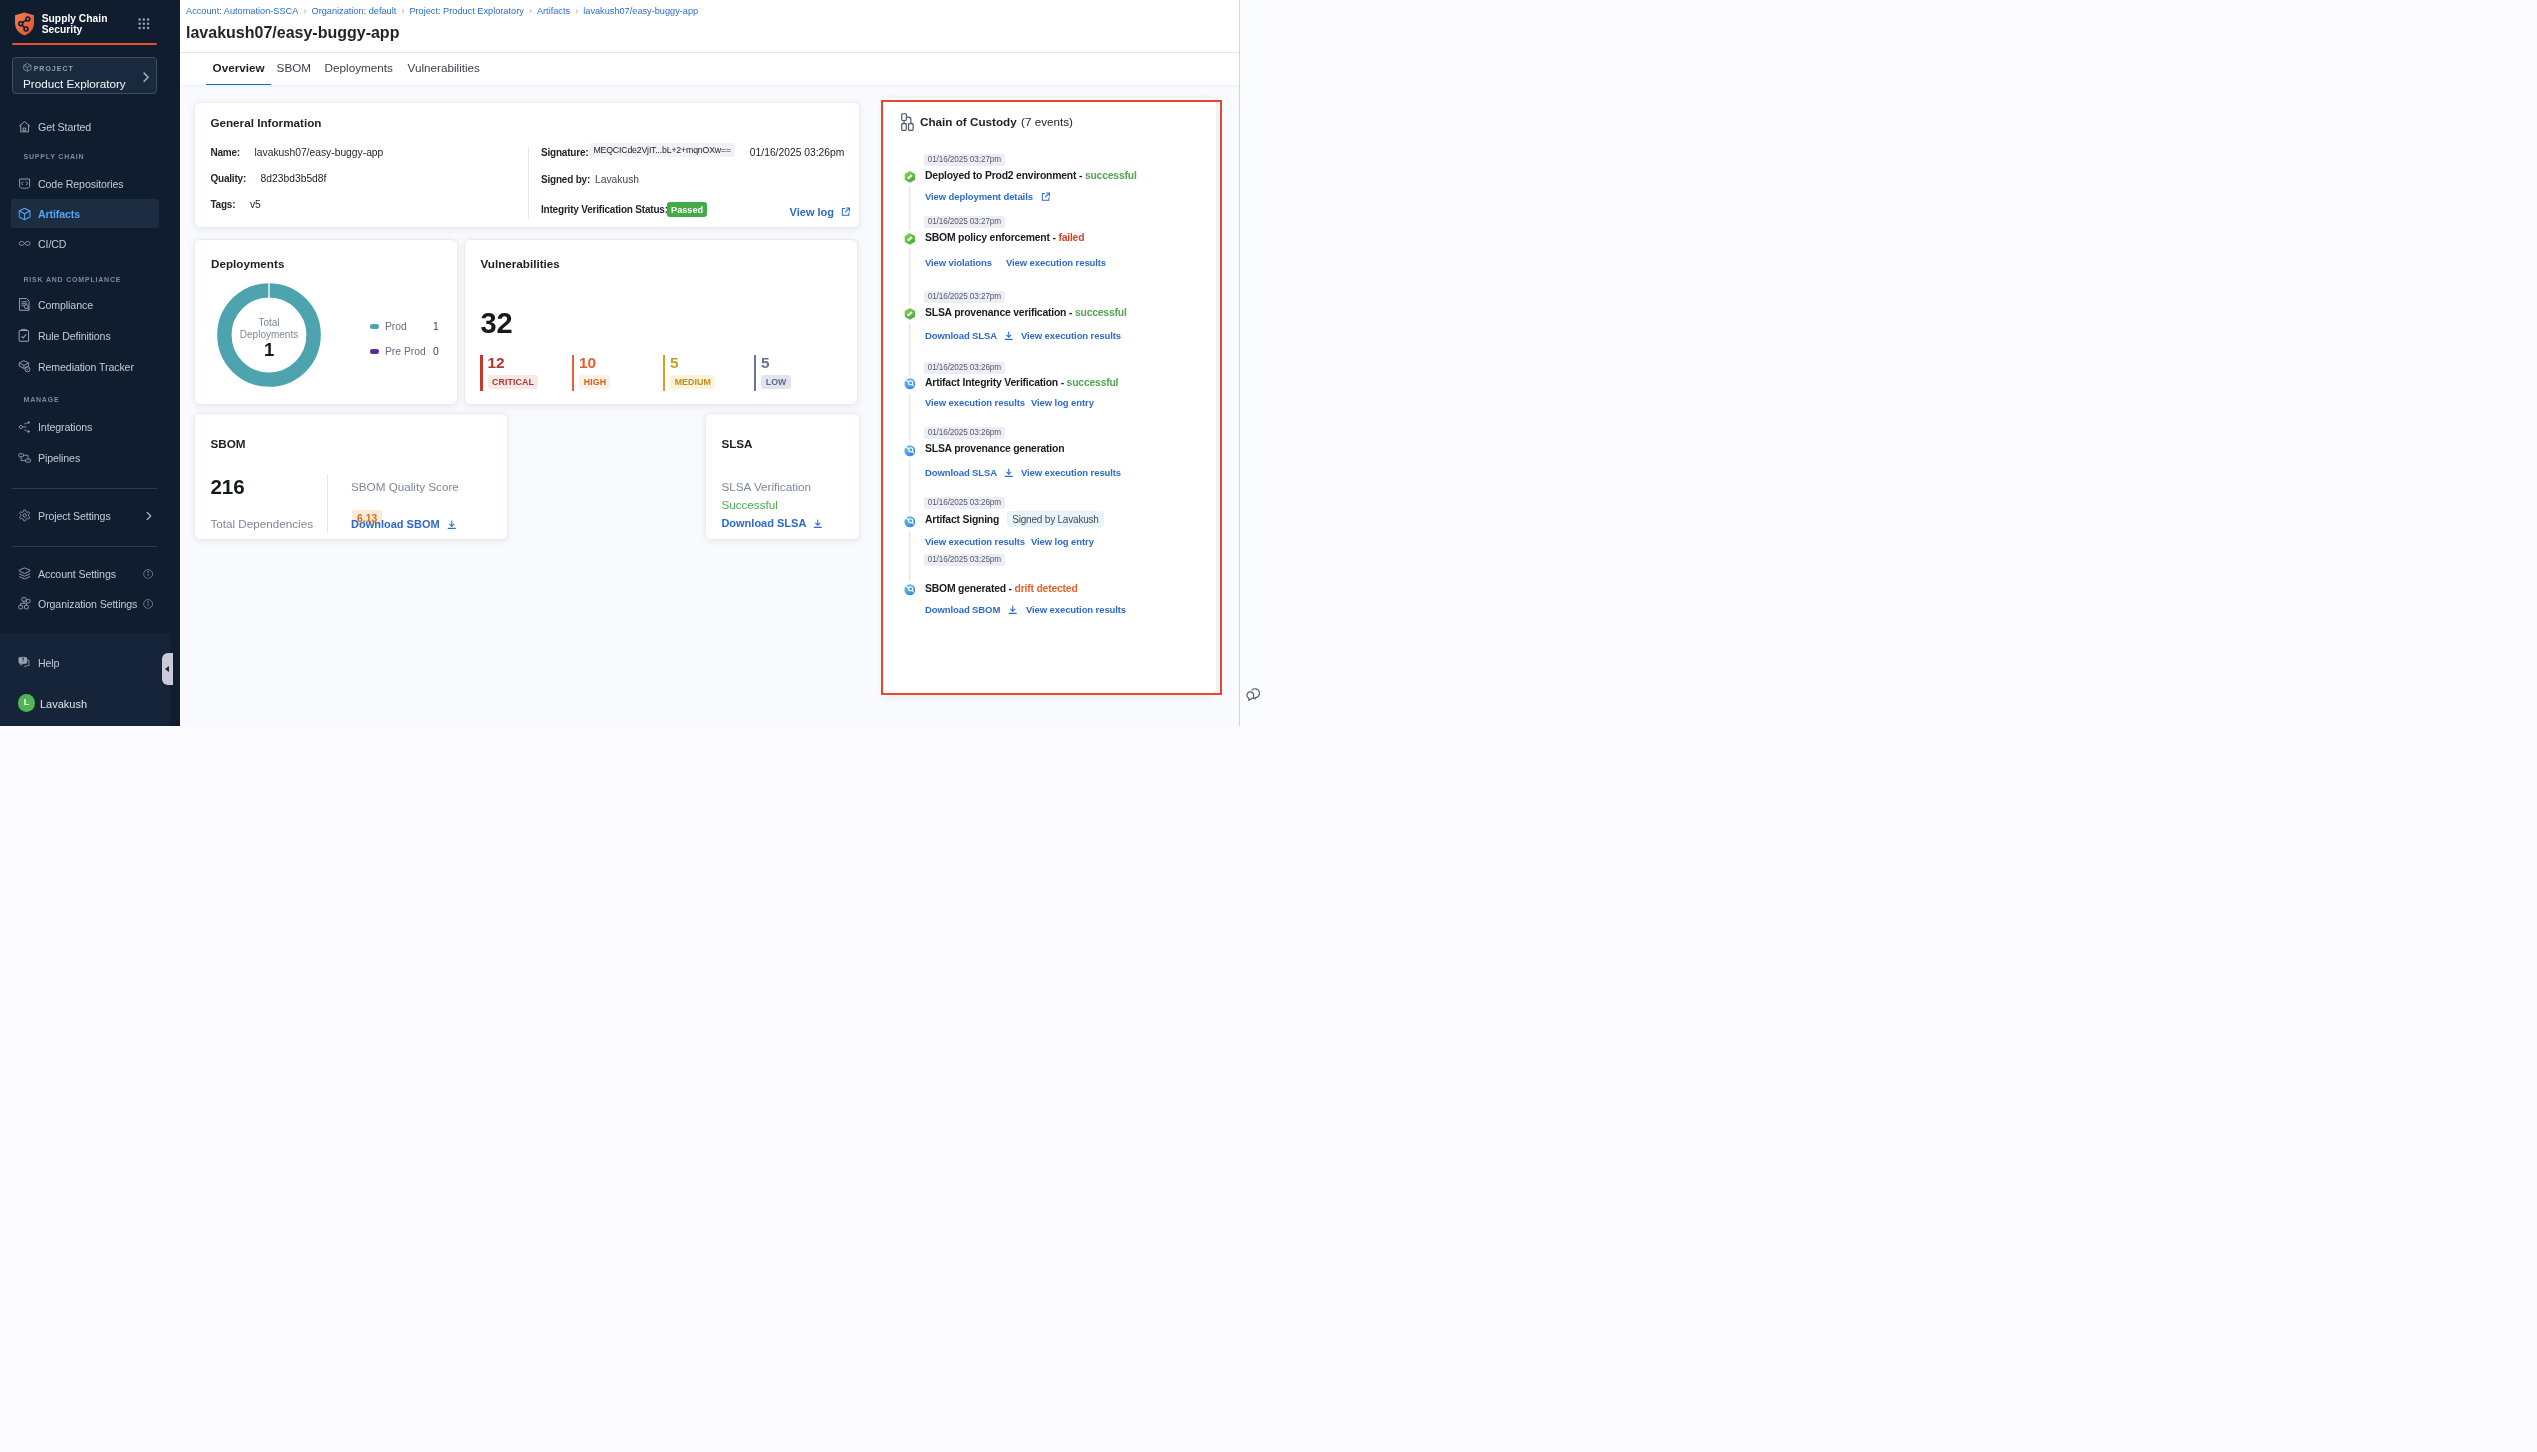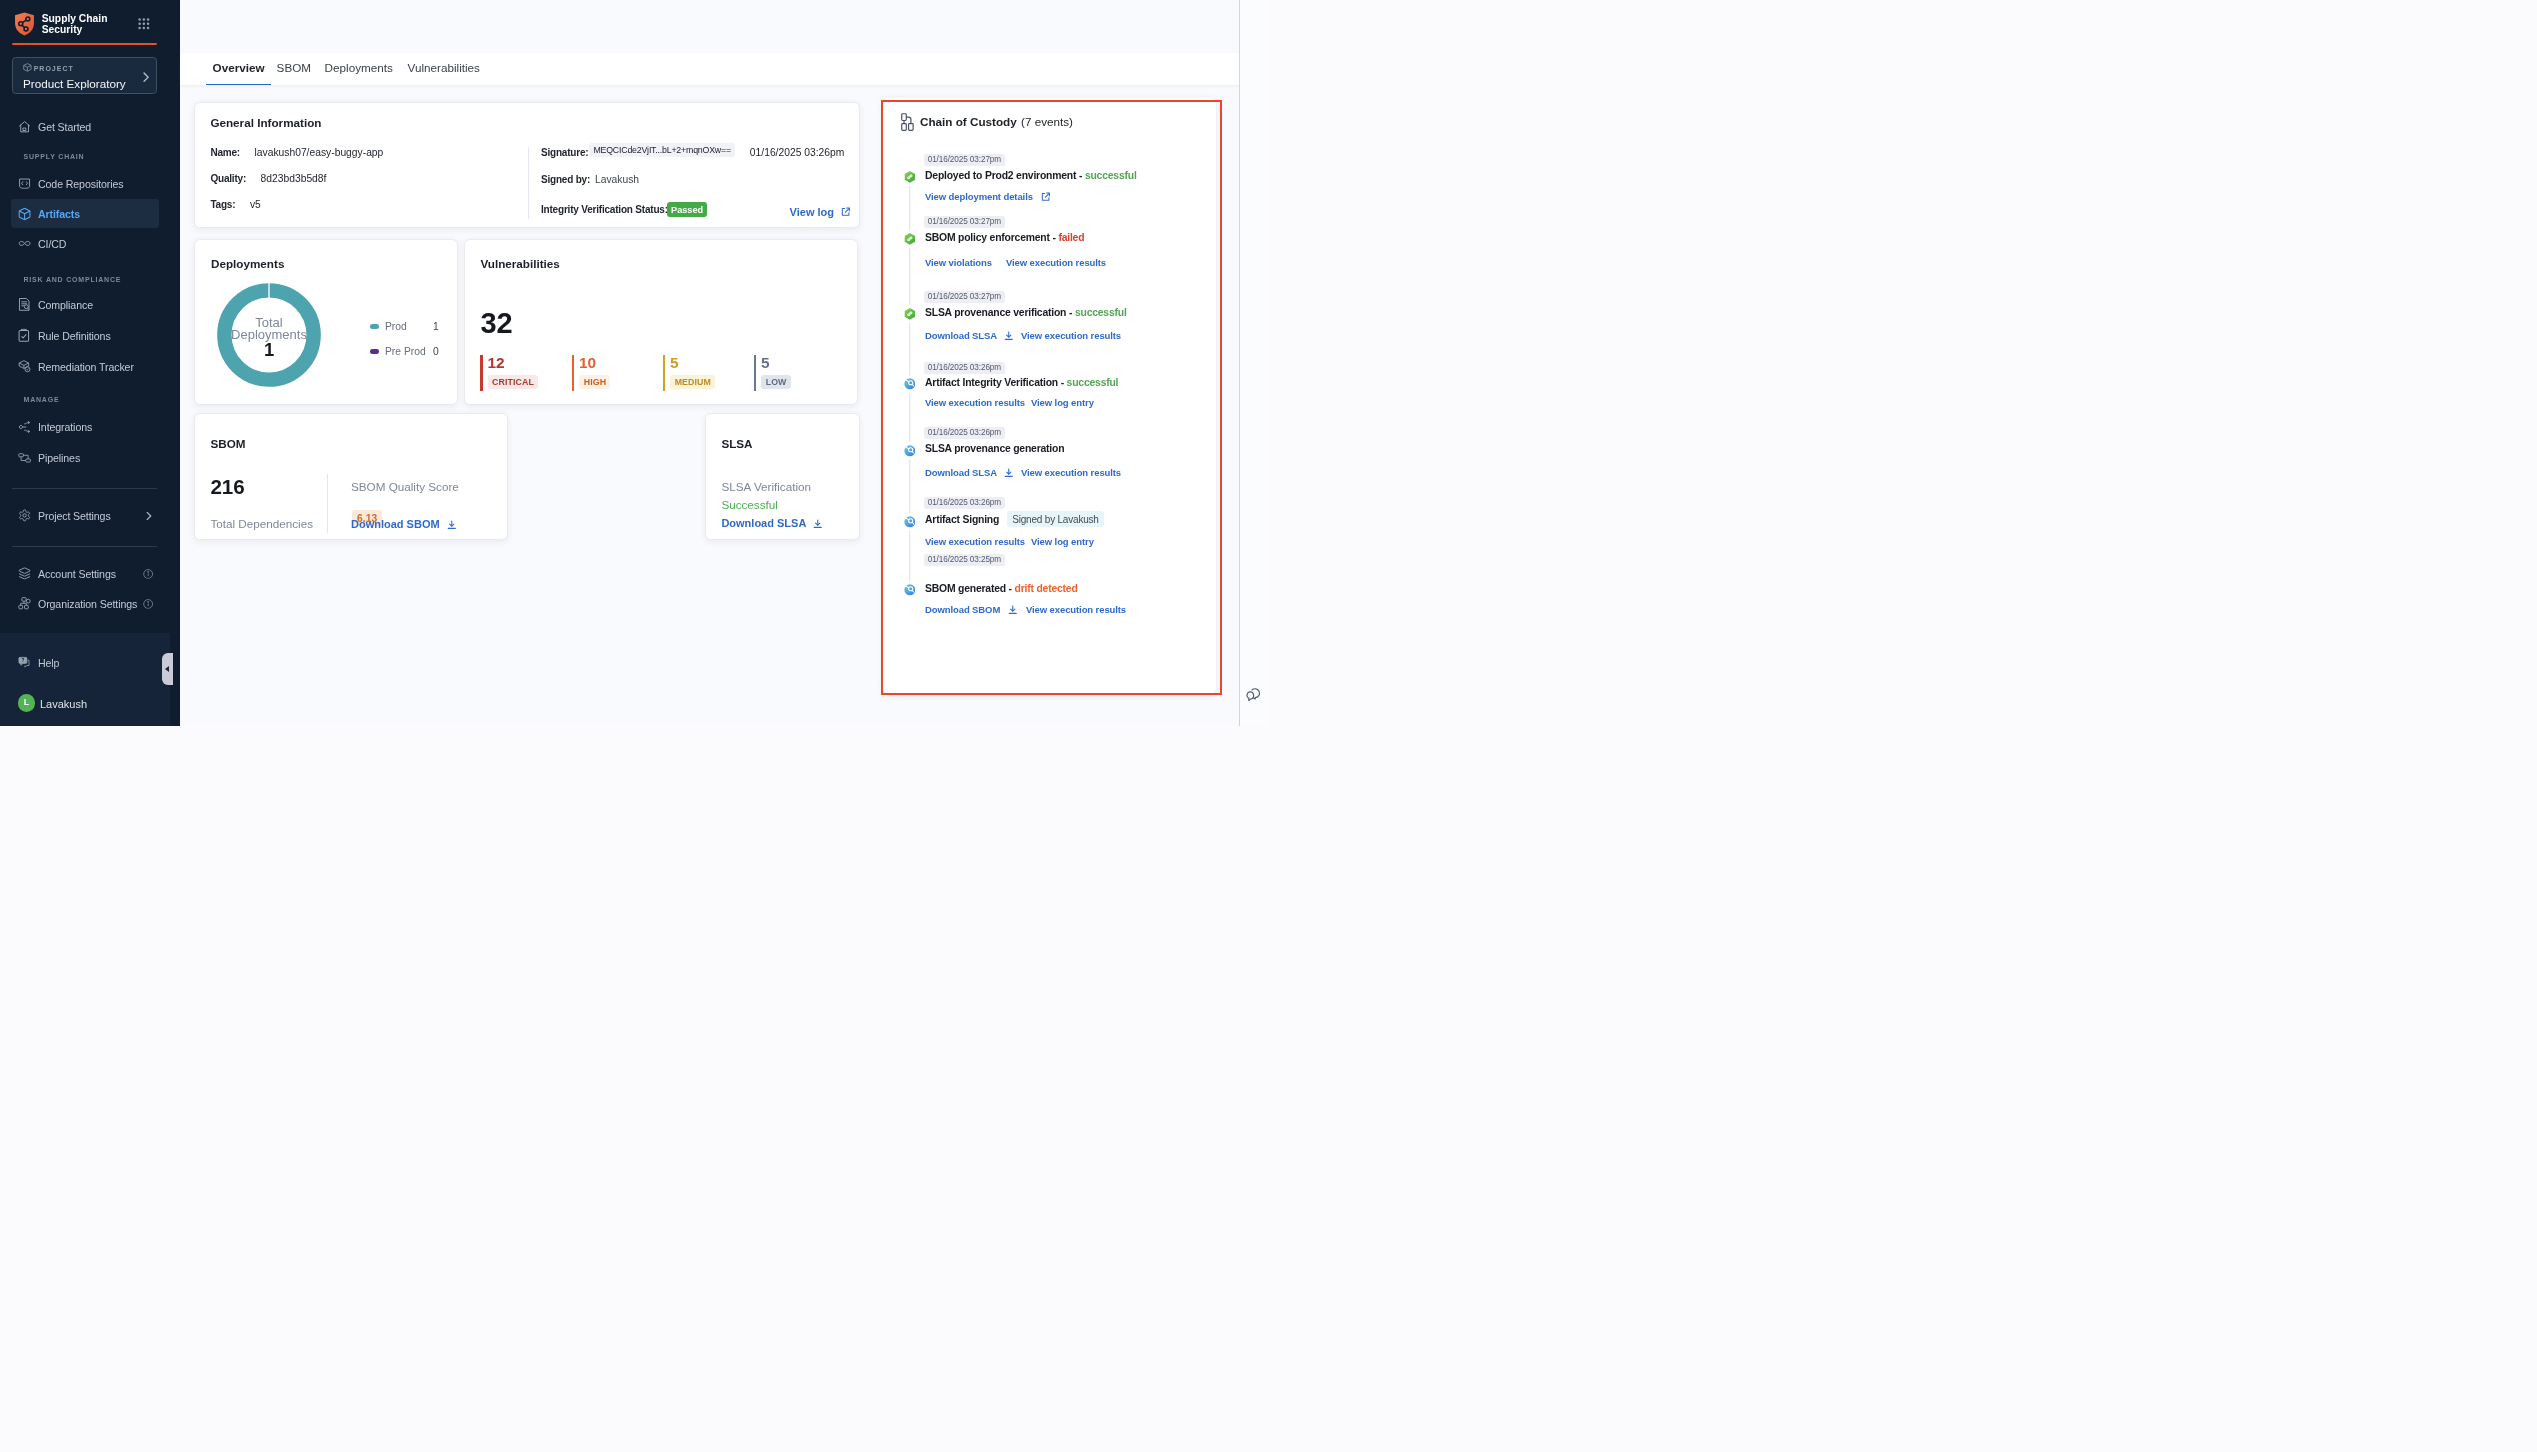--- a/index.html
+++ b/index.html
@@ -54,21 +54,21 @@
 .gi-row { position:absolute; font-size:10.3px; color:#22262c; }
 .gi-row b { font-weight:700; margin-right:11.7px; font-size:10px; letter-spacing:-0.2px; }
 .gi-vline { position:absolute; left:333px; top:44px; height:72px; width:0.7px; background:#e3e6ec; }
 .sig-pill { background:#f1f1f8; border-radius:2.9px; padding:2.2px 4.4px; font-size:8.8px; letter-spacing:-0.2px; color:#22262c; white-space:nowrap; }
 .passed { background:#42ab45; color:#fff; font-size:9.2px; font-weight:700; border-radius:2.9px; padding:2.6px 4px; }
 .viewlog { position:absolute; font-size:11px; font-weight:700; color:#2e6bc8; }
 
 
 #dep { left:194px; top:239px; width:264px; height:166px; }
 .donut-wrap { position:absolute; left:22px; top:43px; width:104px; height:104px; }
-.donut-c { position:absolute; width:104px; text-align:center; font-size:13px; color:#7e8798; line-height:12.3px; }
+.donut-c { position:absolute; width:104px; text-align:center; font-size:10px; color:#7e8798; line-height:12.3px; }
 .legend-pill { position:absolute; width:9.3px; height:4.7px; border-radius:2.3px; }
 .legend-tx { position:absolute; font-size:10.3px; color:#646c7e; }
 .legend-val { position:absolute; font-size:10.3px; color:#3c434d; }
 
 
 #vuln { left:464px; top:239px; width:394px; height:166px; }
 .v32 { position:absolute; left:15.4px; top:69px; font-size:29px; font-weight:700; color:#16191e; line-height:29px; }
 .vstat { position:absolute; top:115px; width:91px; height:36px;text-align:center; }
 .vbar { position:absolute; left:0; top:0; width:2.2px; height:36px; }
 .vnum { position:absolute; left:7px; top:-1.5px; font-size:15.4px; font-weight:700; }
@@ -292,20 +292,24 @@
             <text x="5.6" y="9" font-size="7.5" fill="#0b1b2c" font-weight="bold" stroke="none">?</text>
           </svg>
         </span>
       <span class="tx">Help</span>
     </div>
     <div class="avatar">L</div>
     <div class="avatar-tx">Lavakush</div>
     <div class="collapse"></div>
   </aside>
   <div class="main">
+    <div class="hdr">
+      <div class="crumbs">Account: Automation-SSCA<span class="sep">›</span>Organization: default<span class="sep">›</span>Project: Product Exploratory<span class="sep">›</span>Artifacts<span class="sep">›</span>lavakush07/easy-buggy-app</div>
+      <div class="h1">lavakush07/easy-buggy-app</div>
+    </div>
     <div class="tabbar">
       <div class="tab active" style="left:36px;">Overview</div>
       <div class="tab" style="left:100px;">SBOM</div>
       <div class="tab" style="left:148px;">Deployments</div>
       <div class="tab" style="left:231px;">Vulnerabilities</div>
     </div>
   </div>
 
   <div class="card" id="gi">
     <div class="card-title" style="left:15.4px; top:13.2px;">General Information</div>

